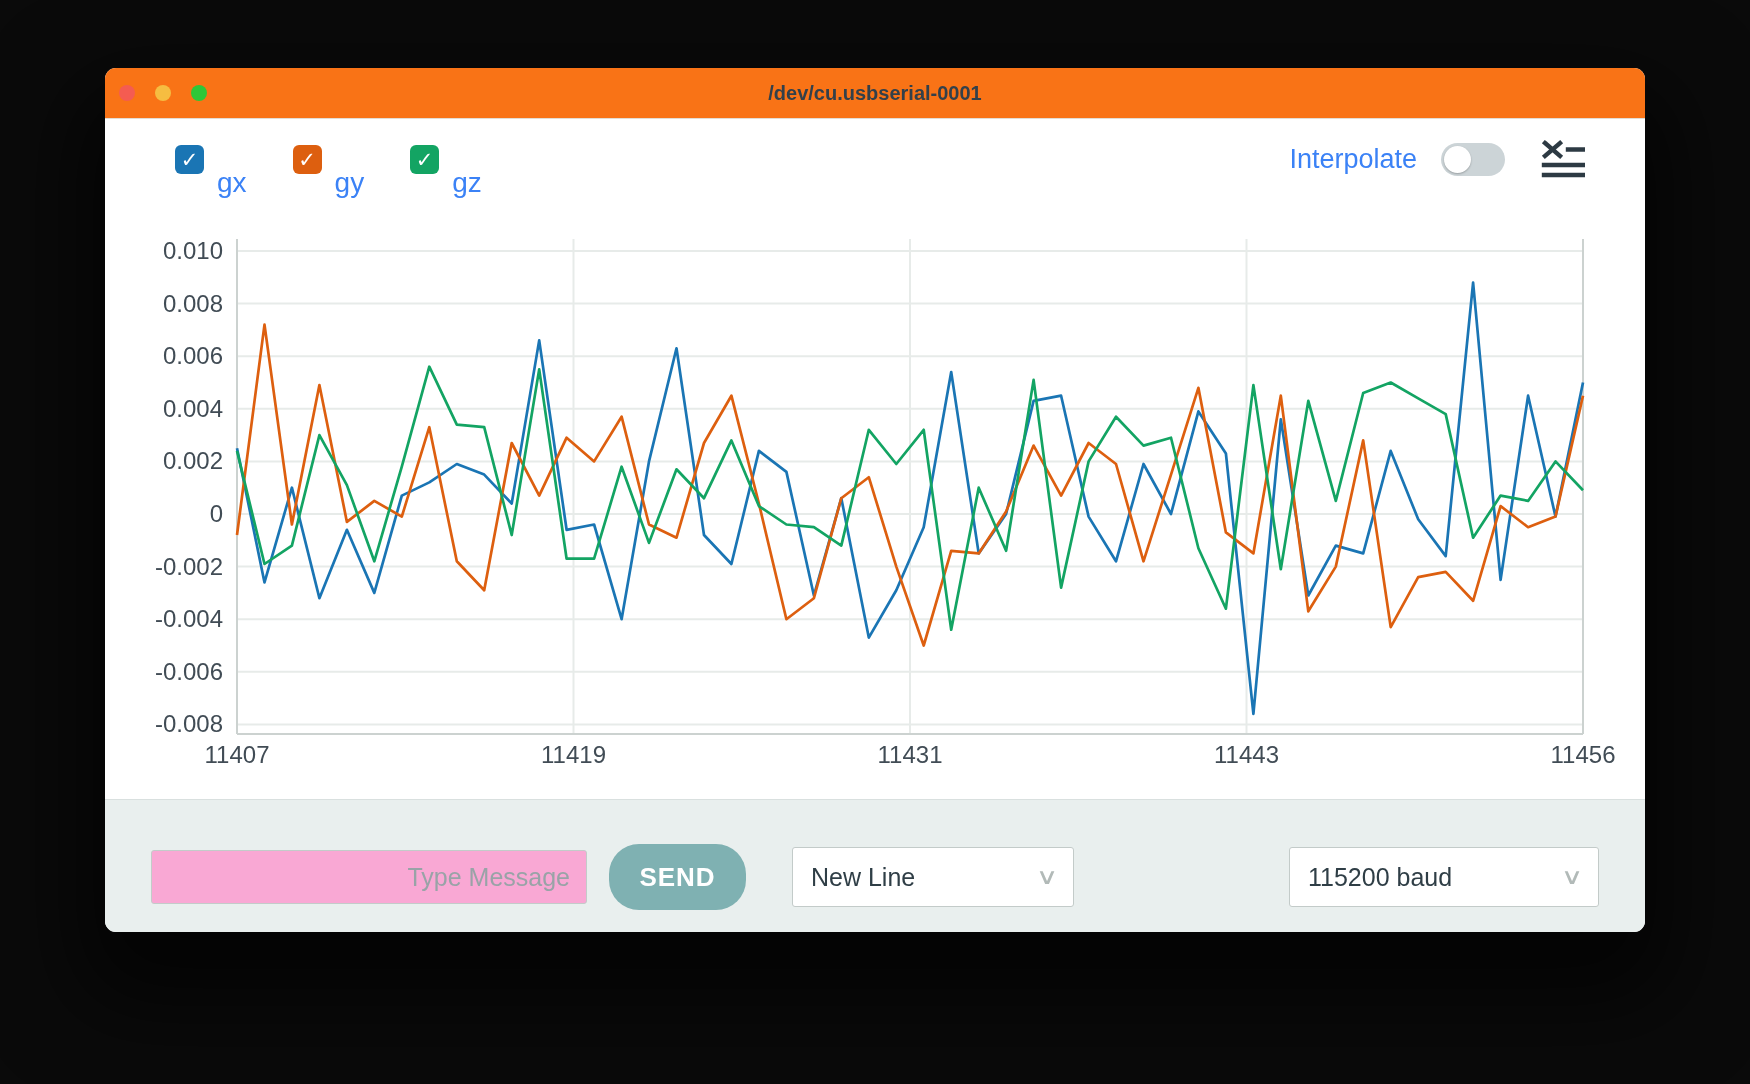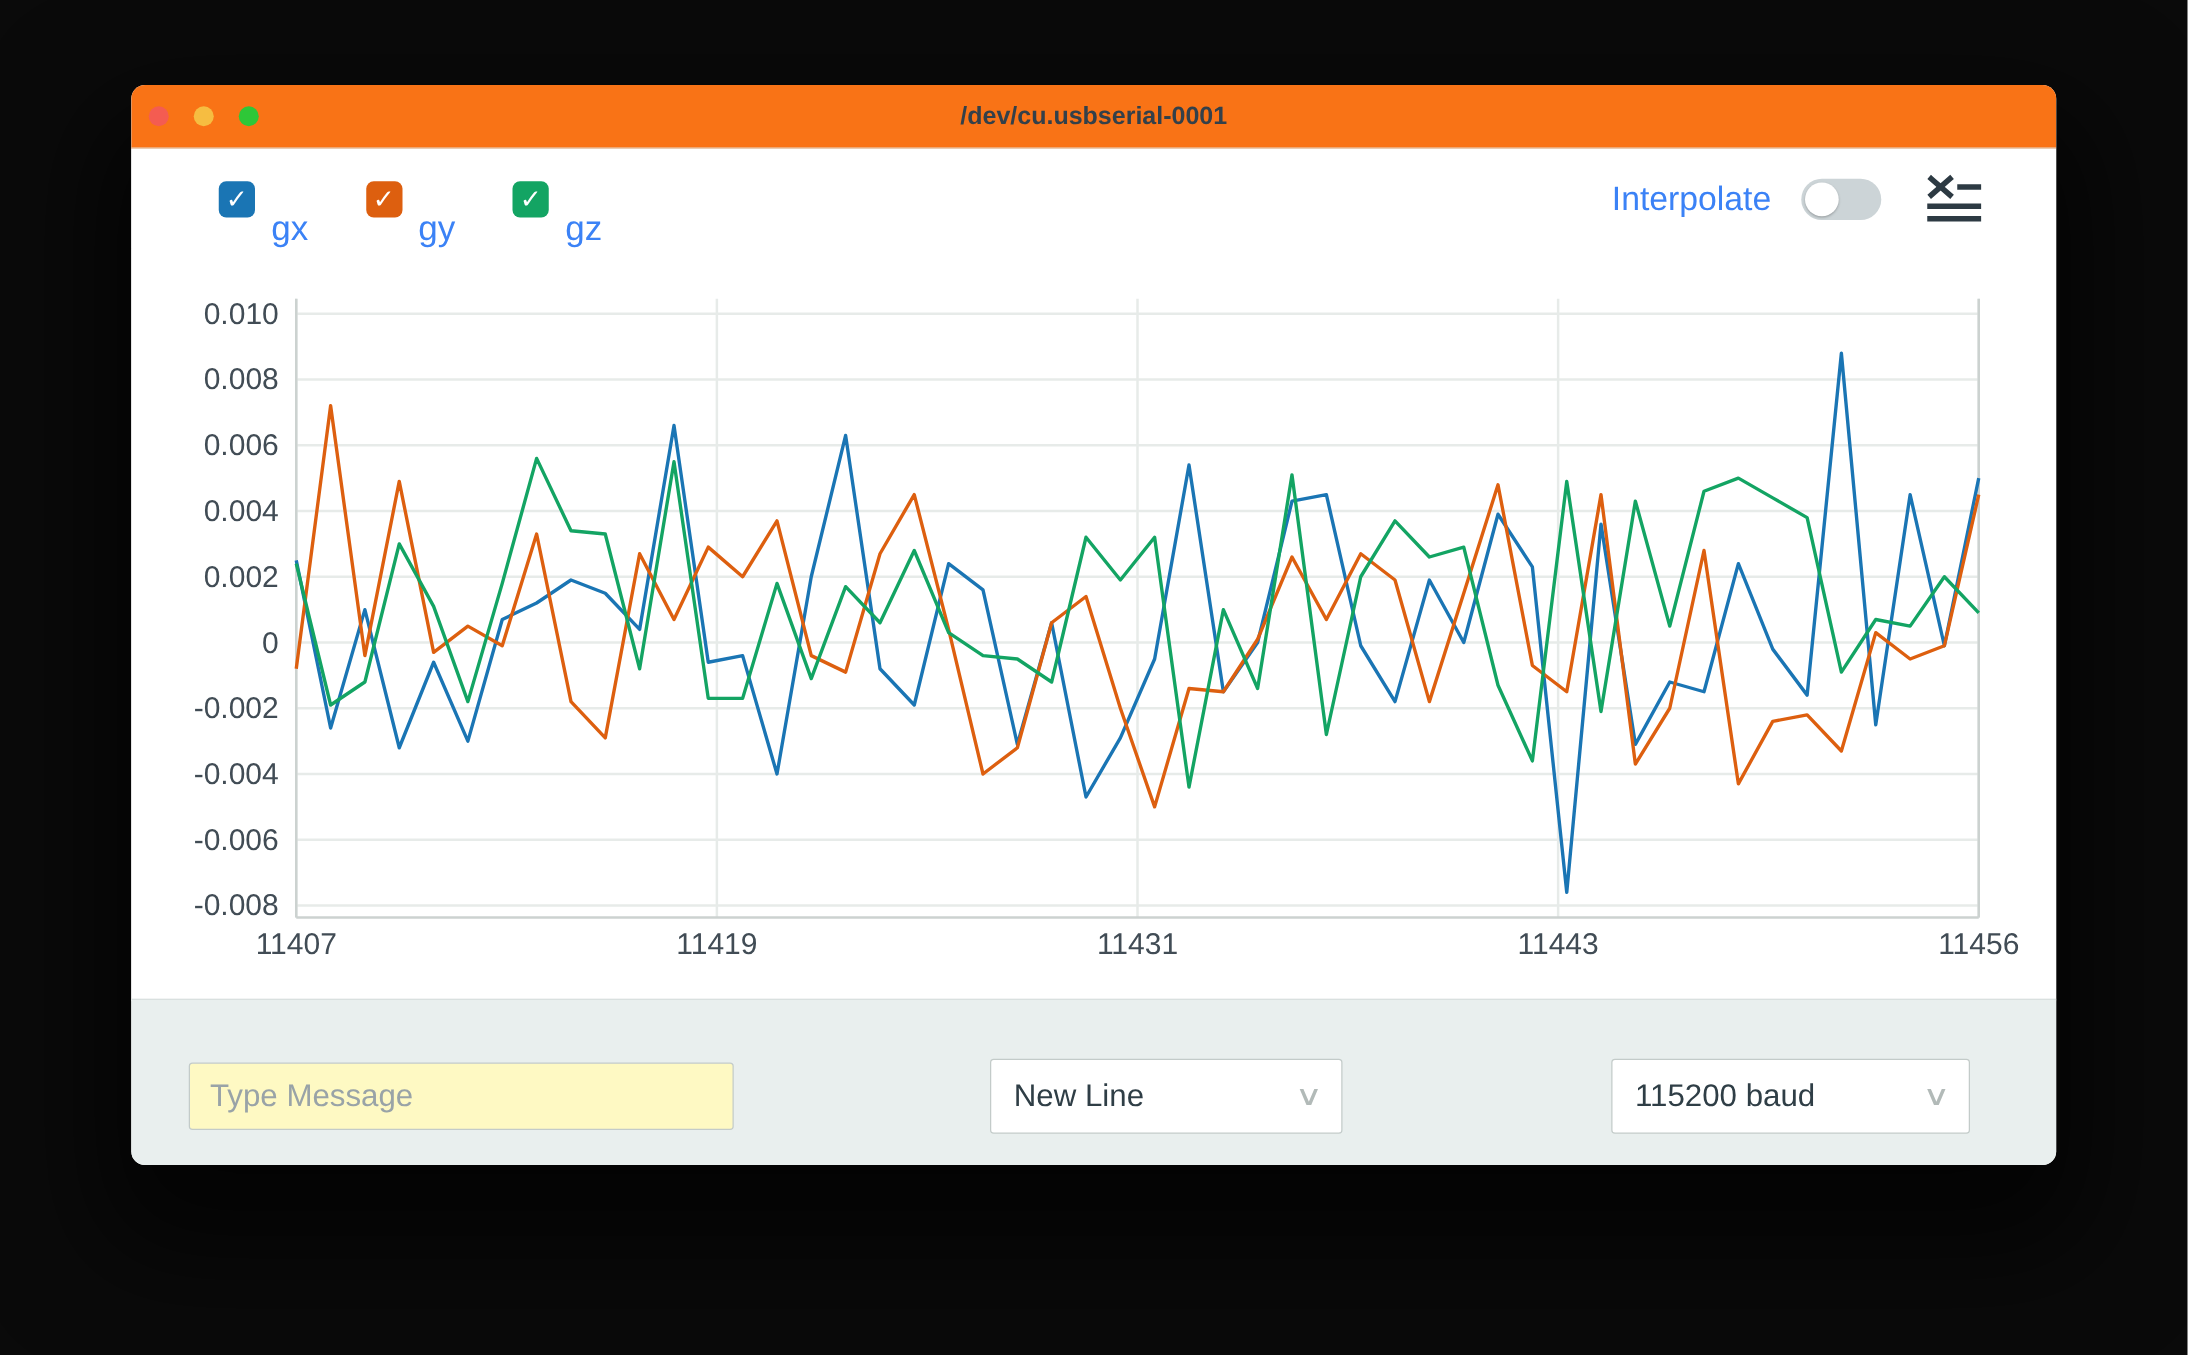--- a/index.html
+++ b/index.html
@@ -54,38 +54,38 @@
   .clear-icon{width:44px;height:40px;display:block;}
   
   .chart-wrap{height:602px;background:#fff;}
   
   .bottombar{
     position:absolute;left:0;bottom:0;width:100%;height:132px;
     background:#e9efee;border-top:1px solid #d9e0df;
   }
   .msg-input{
     position:absolute;left:46px;top:50px;width:436px;height:54px;
-    border:1px solid #c3cbc9;border-radius:3px;background:#fef9c3;
+    border:1px solid #c3cbc9;border-radius:3px;background:#f9a8d4;
     font-size:25px;color:#2f3e46;padding:0 16px;outline:none;
-    font-family:inherit;box-sizing:border-box;
+    font-family:inherit;box-sizing:border-box;text-align:right;
   }
   .msg-input::placeholder{color:#99a3a7;}
   .send-btn{
     position:absolute;left:504px;top:44px;width:137px;height:66px;
     border:none;border-radius:30px;background:#7fb1b2;color:#fff;
     font-size:26px;font-weight:bold;letter-spacing:1px;font-family:inherit;
   }
   .selectbox{
     position:absolute;top:47px;height:60px;background:#fff;
     border:1px solid #c3cbc9;border-radius:3px;
     display:flex;align-items:center;justify-content:space-between;
     padding:0 18px;box-sizing:border-box;font-size:25px;color:#2f3e46;
   }
   .sel-newline{left:687px;width:282px;}
-  .sel-baud{left:1184px;width:287px;}
+  .sel-baud{left:1184px;width:310px;}
   .chev{color:#b2bab8;font-size:22px;transform:scaleX(1.4);margin-left:12px;}
 </style>
 </head>
 <body>
 
 <div class="window">
 
   <div class="titlebar">
     <div class="traffic">
       <div class="light red"></div>
@@ -162,20 +162,21 @@
         <line x1="1478" x2="1478" y1="40" y2="535" stroke="#ccd2d0" stroke-width="2"></line>
         <line x1="132" x2="1478" y1="535" y2="535" stroke="#ccd2d0" stroke-width="2"></line>
         <polyline points="132.0,249.3 159.5,383.4 186.9,288.7 214.4,399.2 241.9,330.8 269.3,393.9 296.8,296.6 324.3,283.4 351.8,265.0 379.2,275.6 406.7,304.5 434.2,141.4 461.6,330.8 489.1,325.5 516.6,420.2 544.0,262.4 571.5,149.3 599.0,336.0 626.4,365.0 653.9,251.9 681.4,272.9 708.9,396.5 736.3,299.2 763.8,438.6 791.3,391.3 818.7,328.2 846.2,173.0 873.7,354.4 901.1,315.0 928.6,201.9 956.1,196.7 983.6,317.6 1011.0,362.3 1038.5,265.0 1066.0,315.0 1093.4,212.4 1120.9,254.5 1148.4,514.9 1175.8,220.3 1203.3,396.5 1230.8,346.6 1258.2,354.4 1285.7,251.9 1313.2,320.3 1340.7,357.1 1368.1,83.6 1395.6,380.8 1423.1,196.7 1450.5,317.6 1478.0,183.5" fill="none" stroke="#1a75b4" stroke-width="2.7" stroke-linejoin="round"></polyline>
         <polyline points="132.0,336.0 159.5,125.6 186.9,325.5 214.4,186.1 241.9,322.9 269.3,301.9 296.8,317.6 324.3,228.2 351.8,362.3 379.2,391.3 406.7,244.0 434.2,296.6 461.6,238.7 489.1,262.4 516.6,217.7 544.0,325.5 571.5,338.7 599.0,244.0 626.4,196.7 653.9,304.5 681.4,420.2 708.9,399.2 736.3,299.2 763.8,278.2 791.3,367.6 818.7,446.5 846.2,351.8 873.7,354.4 901.1,312.4 928.6,246.6 956.1,296.6 983.6,244.0 1011.0,265.0 1038.5,362.3 1066.0,275.6 1093.4,188.8 1120.9,333.4 1148.4,354.4 1175.8,196.7 1203.3,412.3 1230.8,367.6 1258.2,241.4 1285.7,428.1 1313.2,378.1 1340.7,372.9 1368.1,401.8 1395.6,307.1 1423.1,328.2 1450.5,317.6 1478.0,196.7" fill="none" stroke="#dd5f0f" stroke-width="2.7" stroke-linejoin="round"></polyline>
         <polyline points="132.0,251.9 159.5,365.0 186.9,346.6 214.4,236.1 241.9,286.1 269.3,362.3 296.8,267.7 324.3,167.7 351.8,225.6 379.2,228.2 406.7,336.0 434.2,170.4 461.6,359.7 489.1,359.7 516.6,267.7 544.0,343.9 571.5,270.3 599.0,299.2 626.4,241.4 653.9,307.1 681.4,325.5 708.9,328.2 736.3,346.6 763.8,230.8 791.3,265.0 818.7,230.8 846.2,430.7 873.7,288.7 901.1,351.8 928.6,180.9 956.1,388.6 983.6,262.4 1011.0,217.7 1038.5,246.6 1066.0,238.7 1093.4,349.2 1120.9,409.7 1148.4,186.1 1175.8,370.2 1203.3,201.9 1230.8,301.9 1258.2,194.0 1285.7,183.5 1313.2,199.3 1340.7,215.1 1368.1,338.7 1395.6,296.6 1423.1,301.9 1450.5,262.4 1478.0,291.3" fill="none" stroke="#13a463" stroke-width="2.7" stroke-linejoin="round"></polyline>
       </svg>
   </div>
 
   <div class="bottombar">
     <input class="msg-input" value="" placeholder="Type Message" style="">
+    <button class="send-btn">SEND</button>
     <div class="selectbox sel-newline">
       <span>New Line</span>
       <span class="chev">∨</span>
     </div>
     <div class="selectbox sel-baud">
       <span>115200 baud</span>
       <span class="chev">∨</span>
     </div>
   </div>
 

